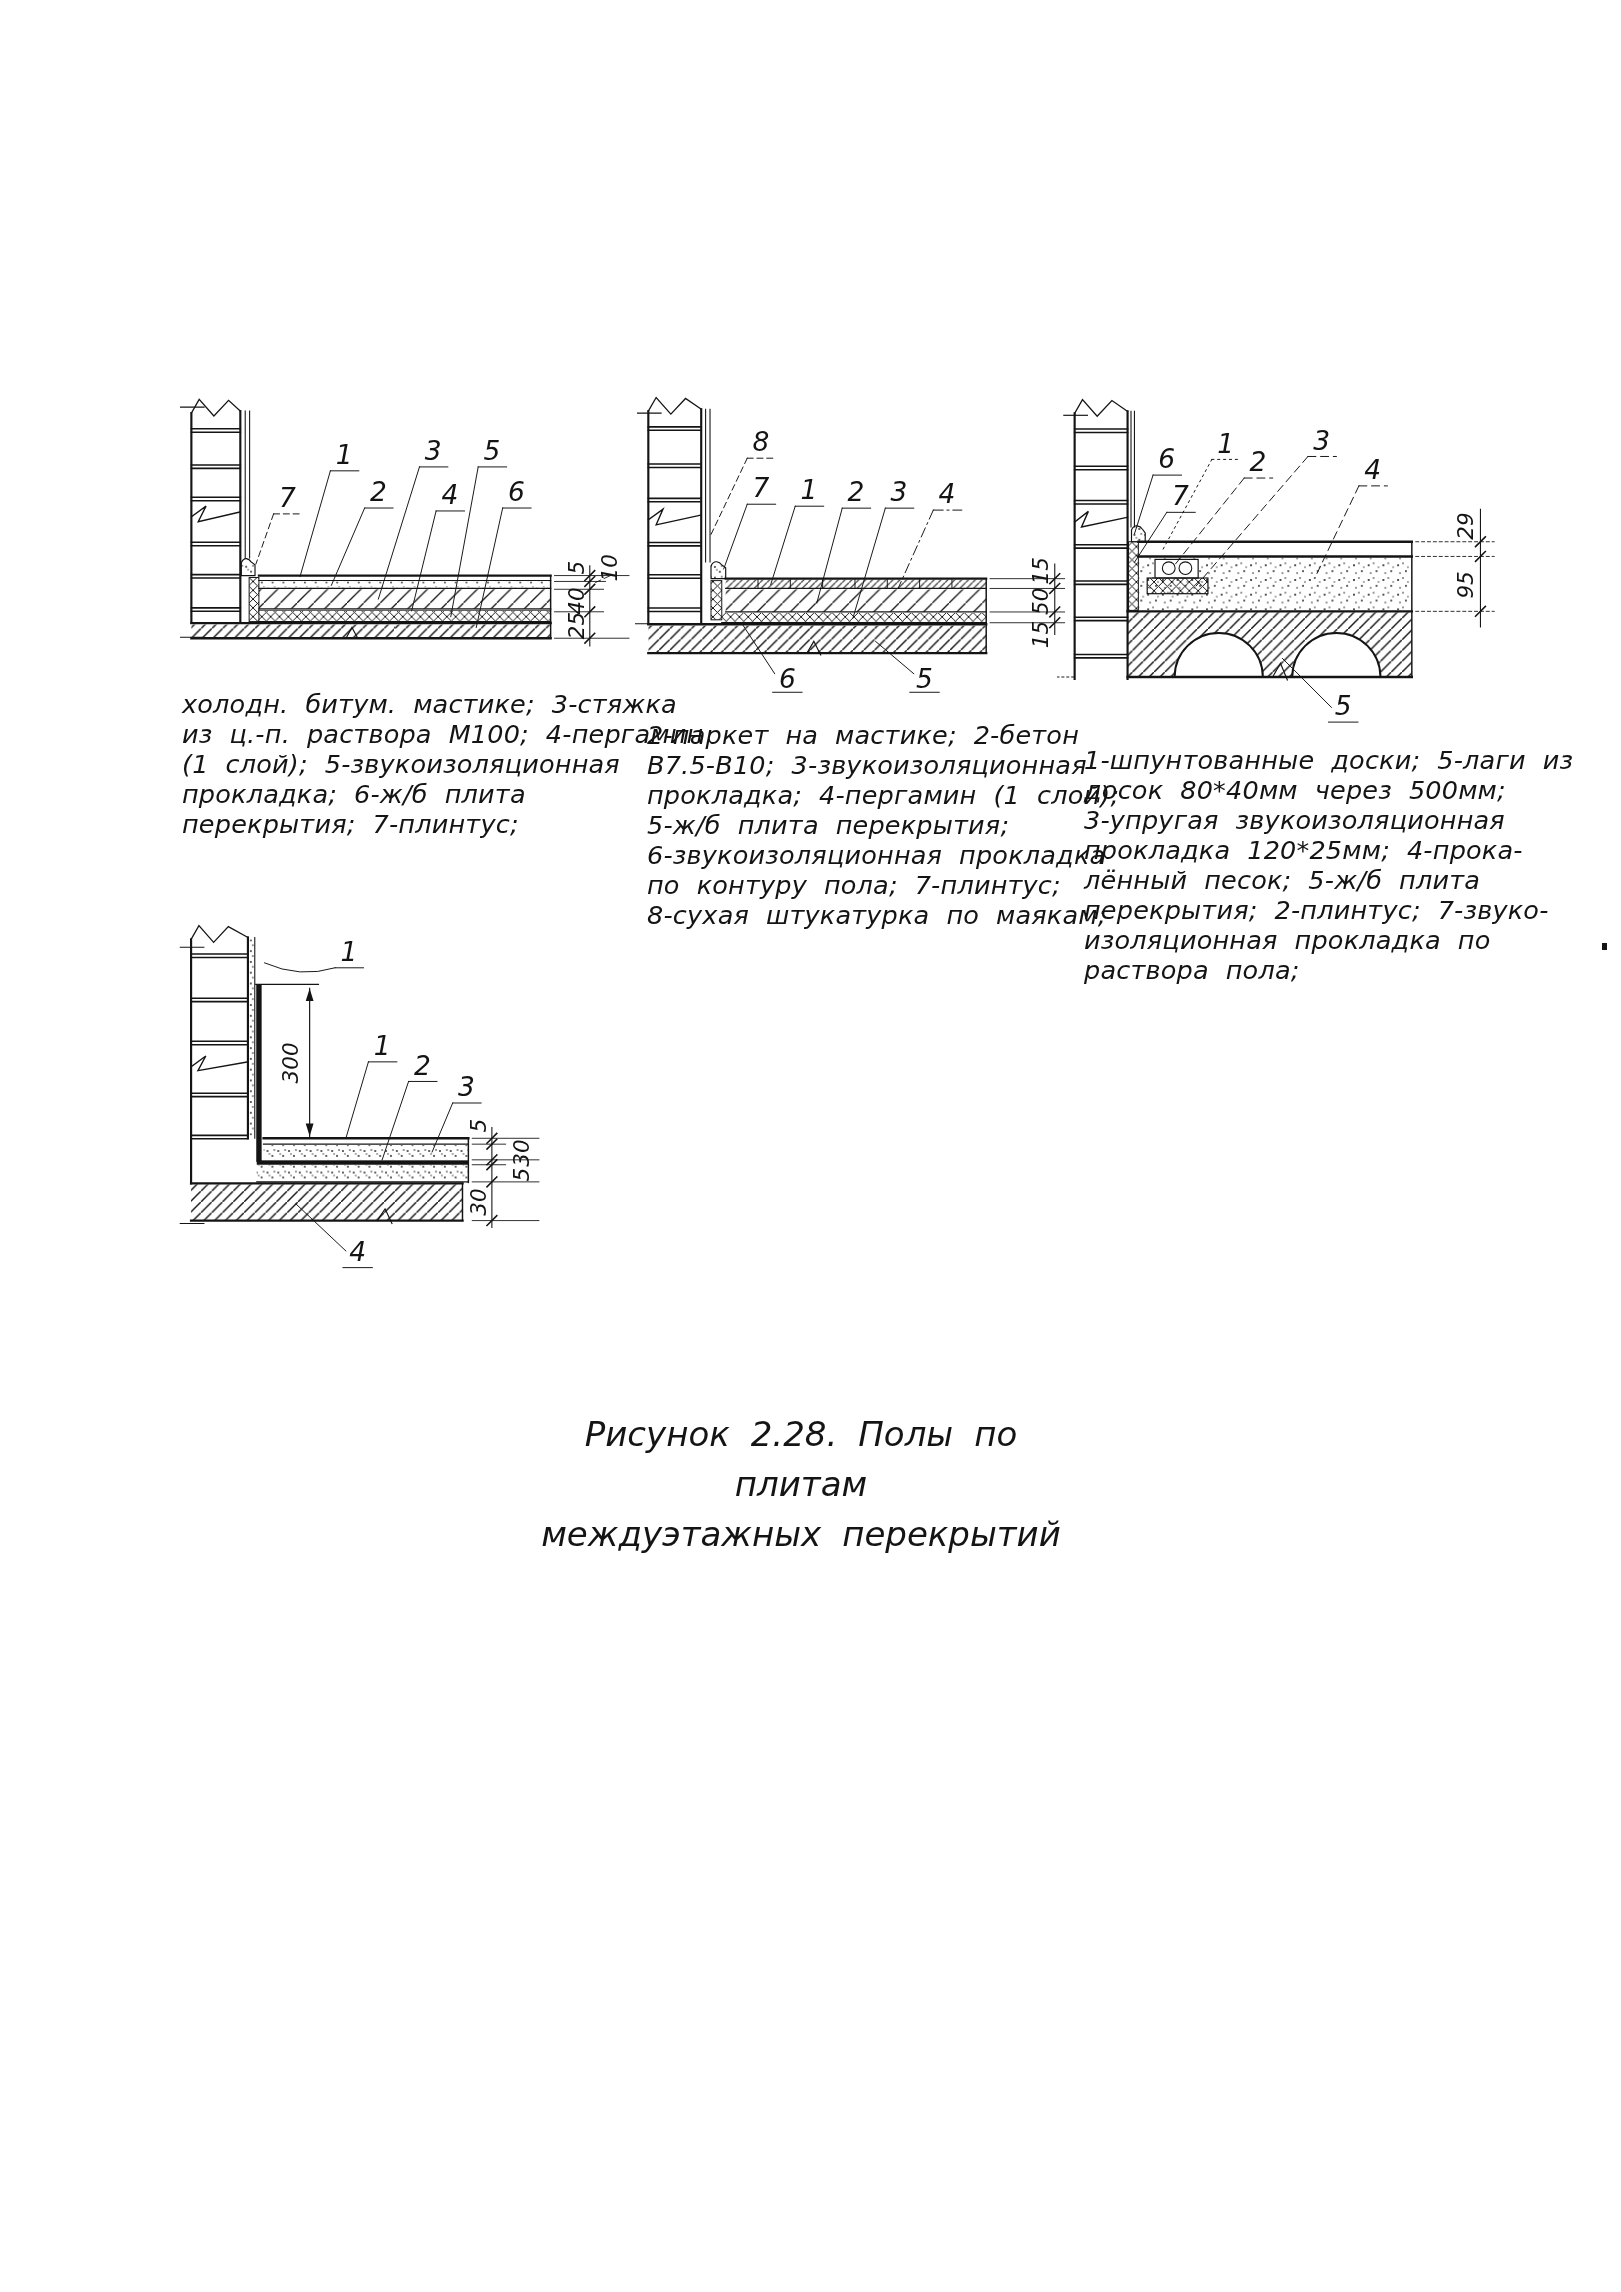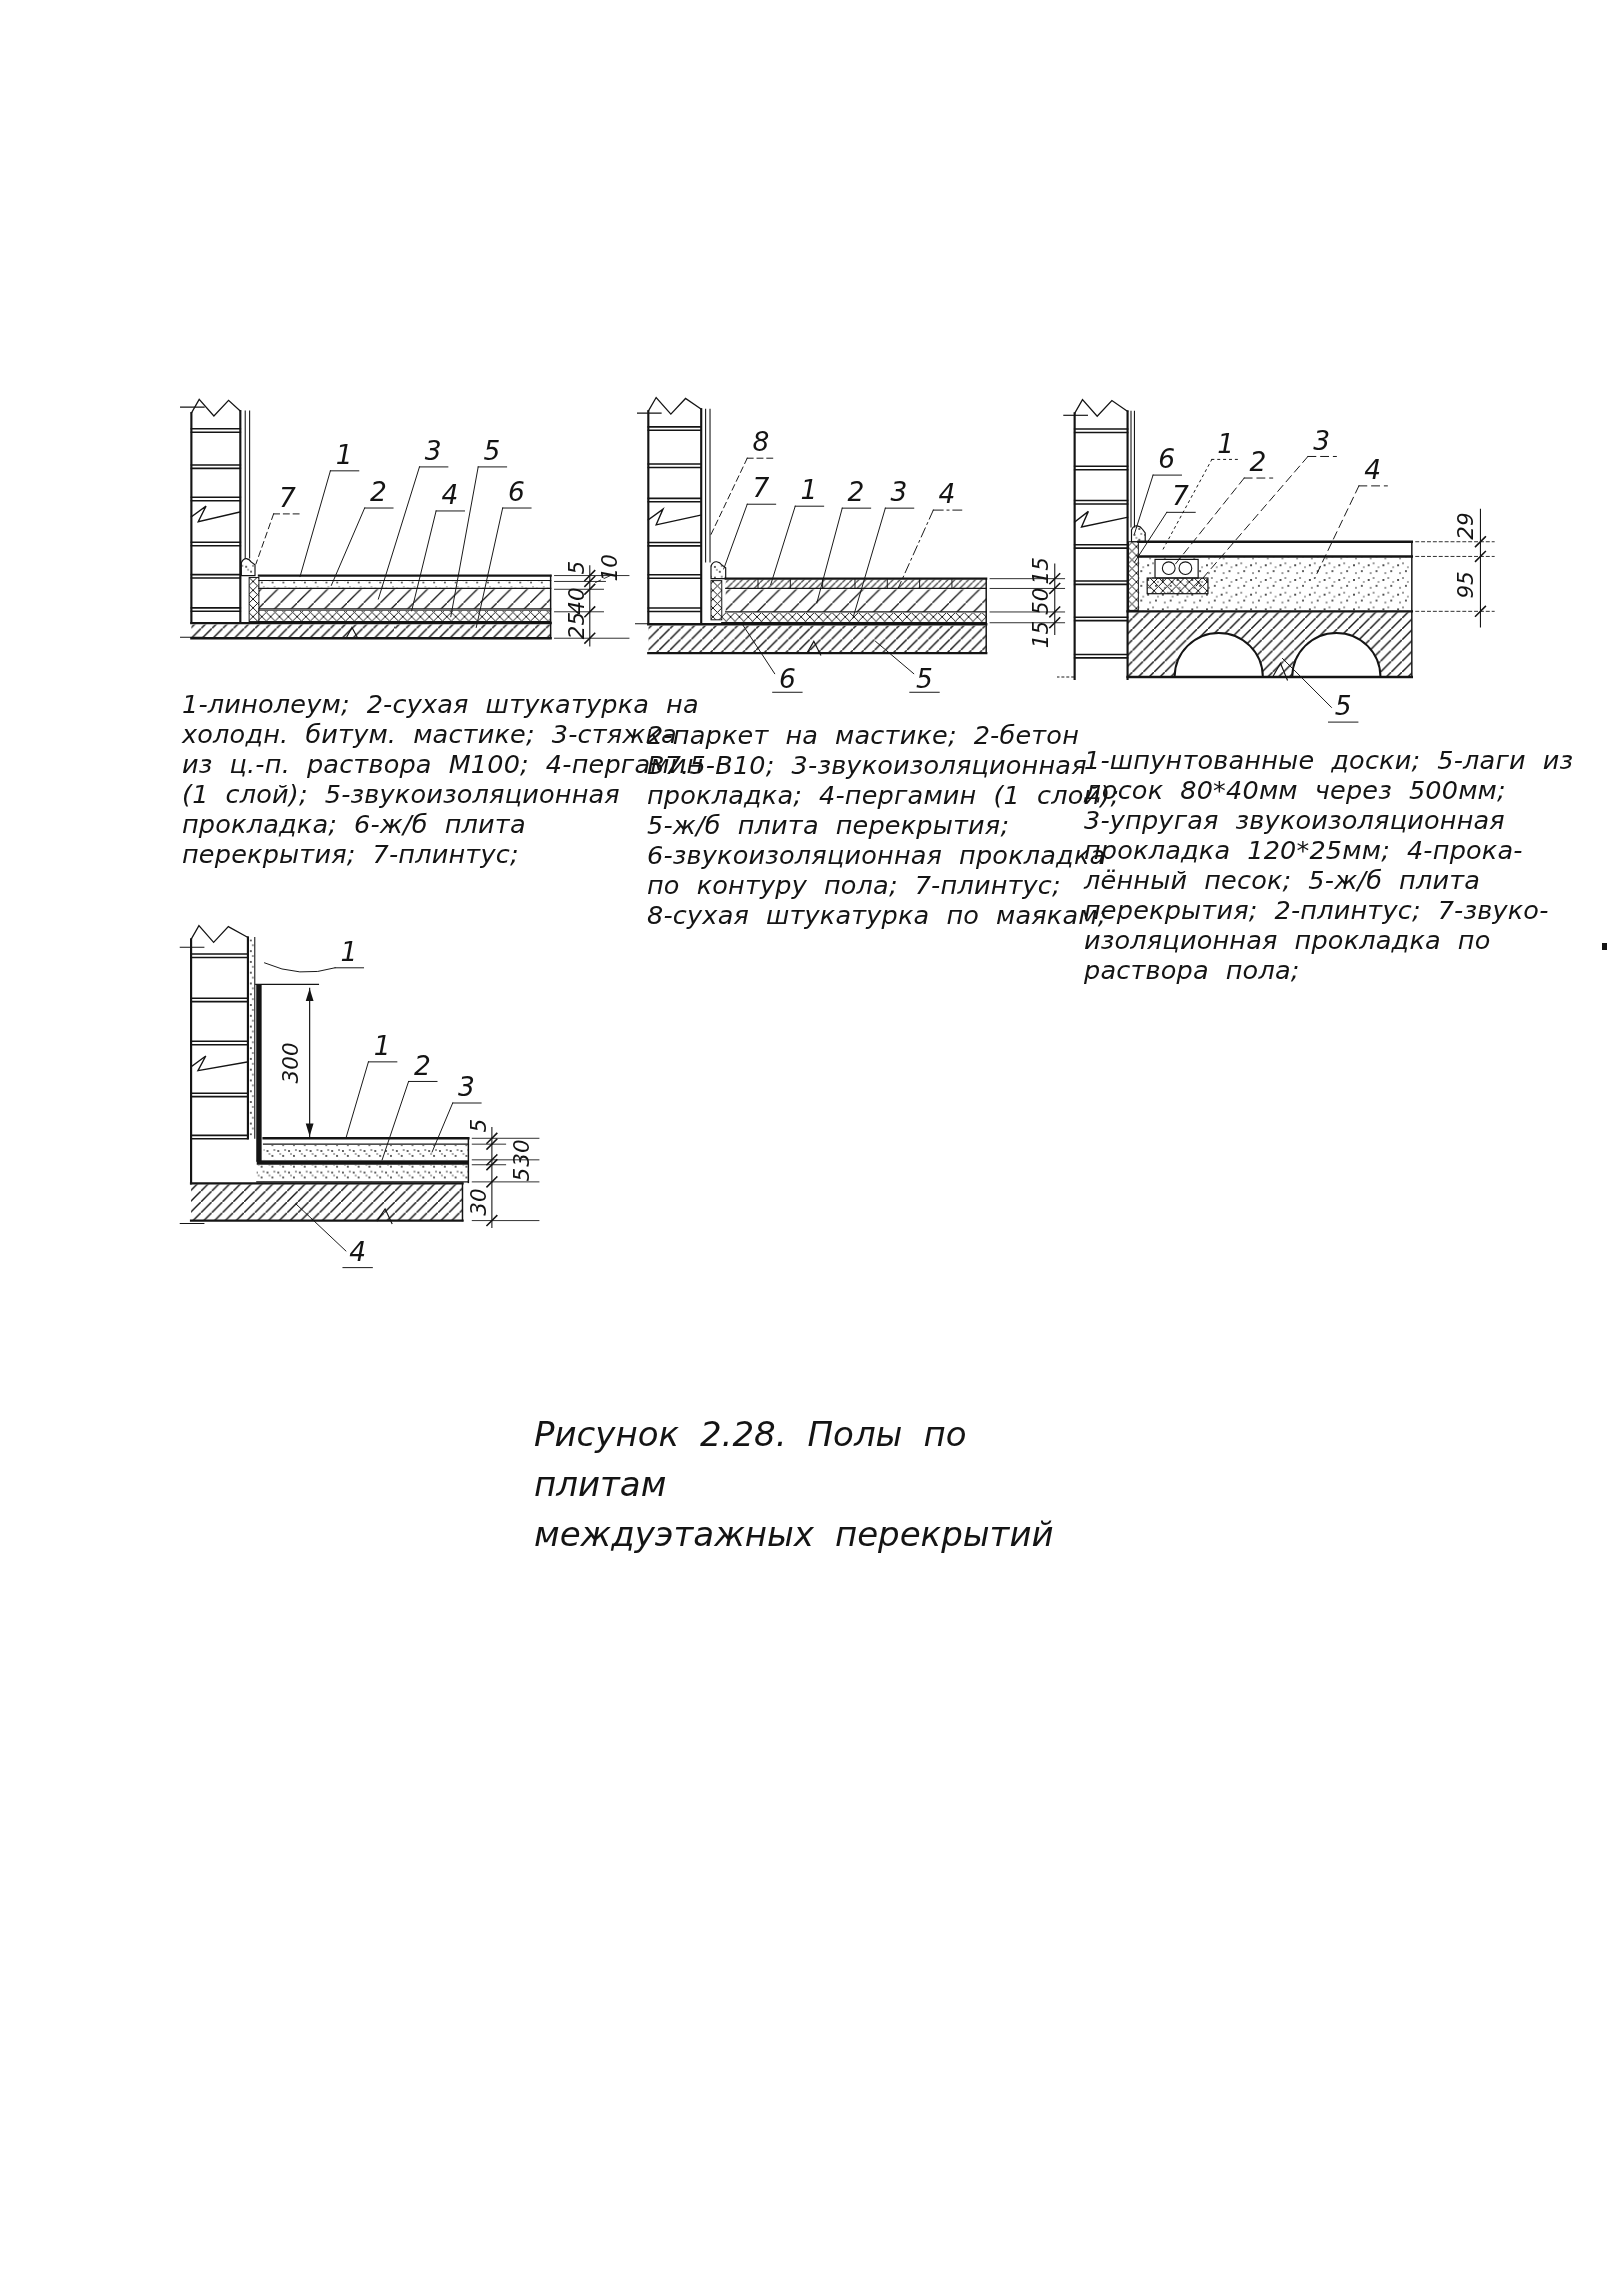--- a/index.html
+++ b/index.html
@@ -7,21 +7,21 @@
     position:relative; width:1621px; height:2293px; background:#ffffff;
     overflow:hidden; font-family:"DejaVu Sans", sans-serif; color:#141414;
   }
   .diag { position:absolute; }
   .cap {
     position:absolute; font-style:italic; font-size:25.5px; line-height:30px;
     color:#141414; word-spacing:0.34em; letter-spacing:0.2px; white-space:nowrap;
   }
   .figtitle {
     position:absolute; font-style:italic; font-size:34px; line-height:50px;
-    word-spacing:0.3em; color:#141414;
+    text-align:center; word-spacing:0.3em; color:#141414;
   }
   svg text {
     font-family:"DejaVu Sans", sans-serif; font-style:italic; fill:#141414;
   }
   .num    { font-size:27px; }
   .dimnum { font-size:22px; }
   .stray  { position:absolute; background:#141414; }
 </style>
 </head>
 <body>
@@ -304,21 +304,20 @@
       <text class="num" x="215" y="368">4</text>
       <text class="dimnum" transform="rotate(-90 154 166)" x="154" y="166">300</text>
       <text class="dimnum" transform="rotate(-90 346 230)" x="346" y="230">5</text>
       <text class="dimnum" transform="rotate(-90 390 258)" x="390" y="258">30</text>
       <text class="dimnum" transform="rotate(-90 390 280)" x="390" y="280">5</text>
       <text class="dimnum" transform="rotate(-90 346 308)" x="346" y="308">30</text>
     </g>
   </svg>
 
   <div class="cap" style="left:182px; top:689px">
-    <div>1-линолеум; 2-сухая штукатурка на</div>
     <div>холодн. битум. мастике; 3-стяжка</div>
     <div>из ц.-п. раствора М100; 4-пергамин</div>
     <div>(1 слой); 5-звукоизоляционная</div>
     <div>прокладка; 6-ж/б плита</div>
     <div>перекрытия; 7-плинтус;</div>
   </div>
 
   <div class="cap" style="left:647px; top:720px">
     <div>2-паркет на мастике; 2-бетон</div>
     <div>В7.5-В10; 3-звукоизоляционная</div>

